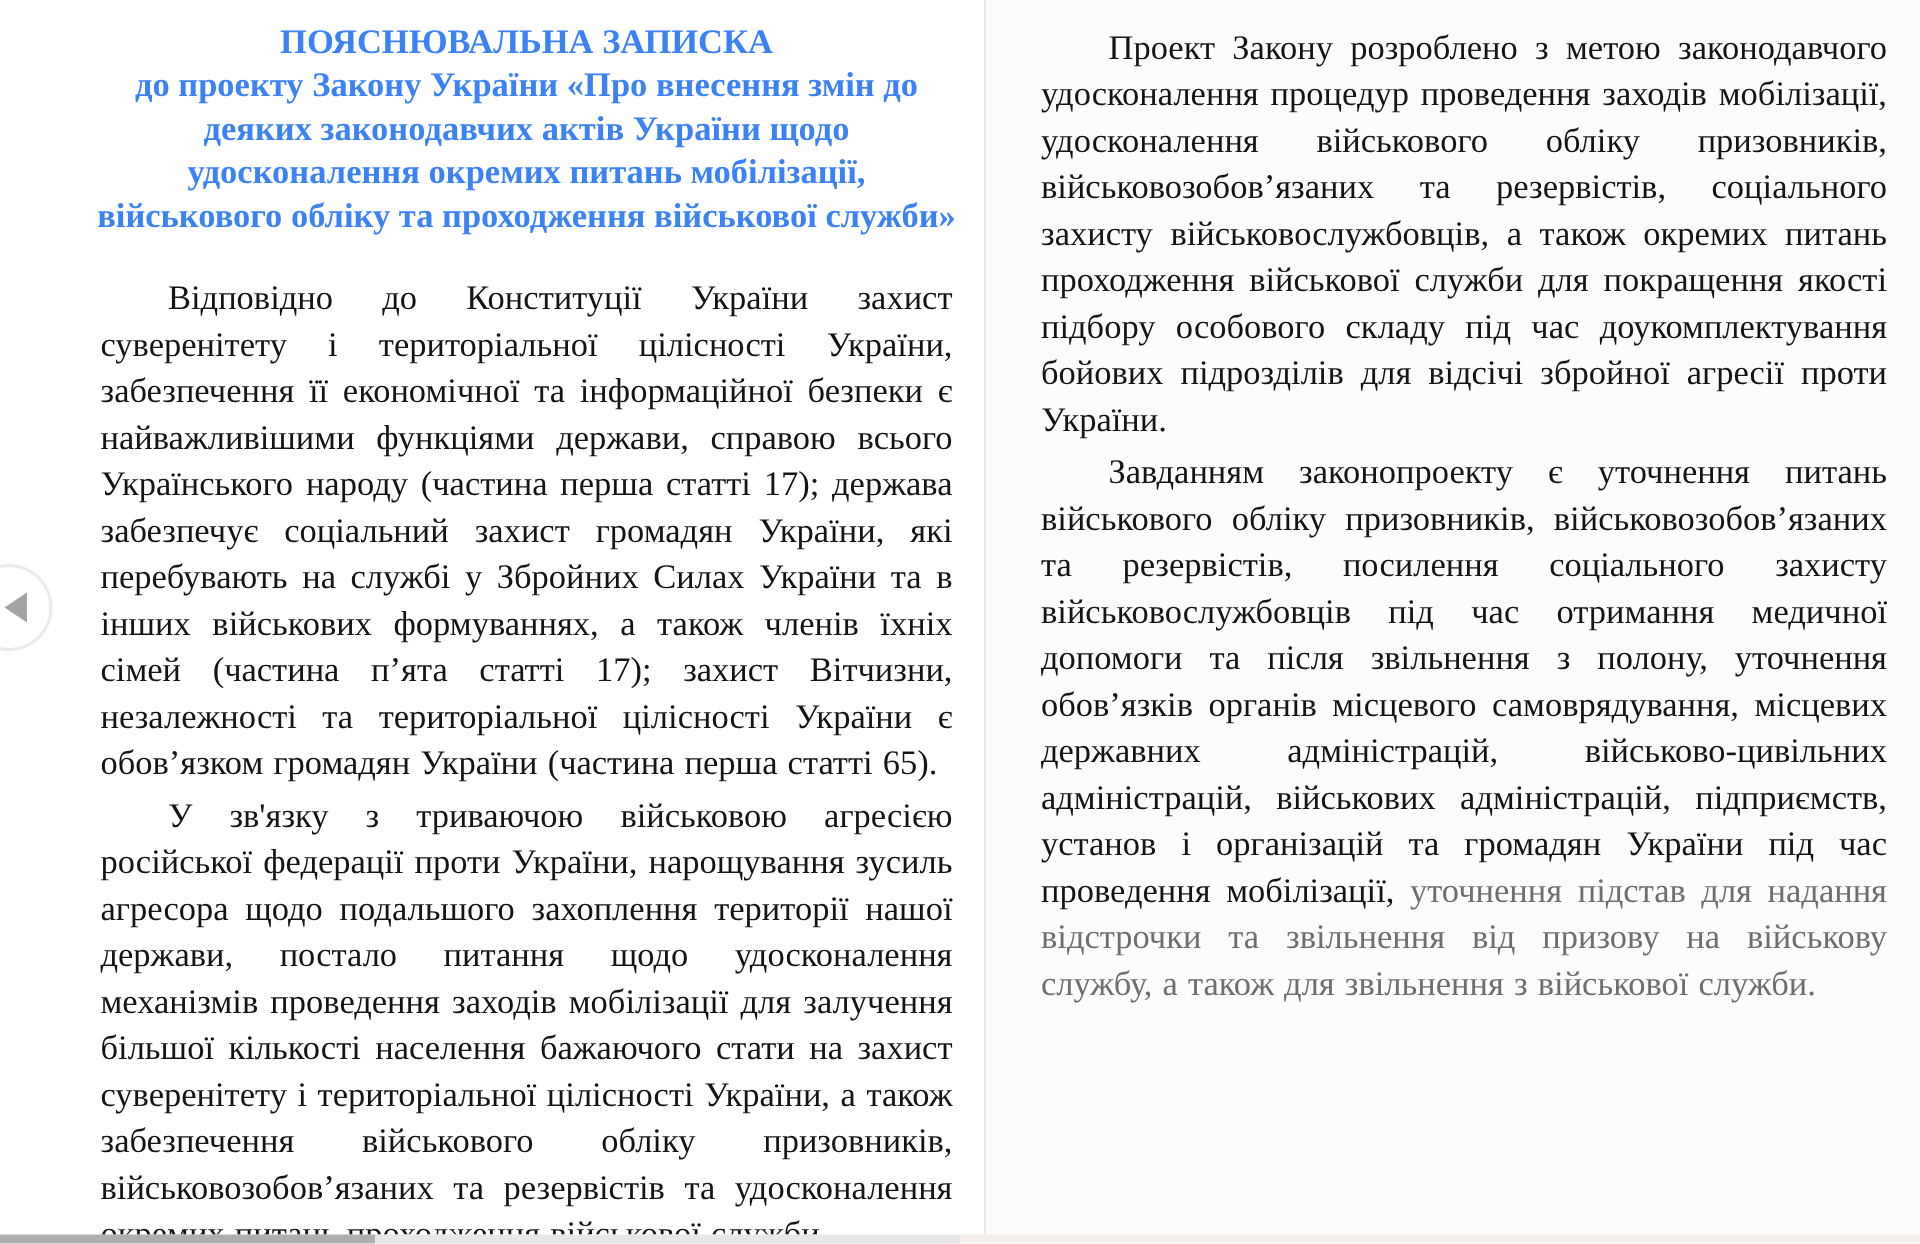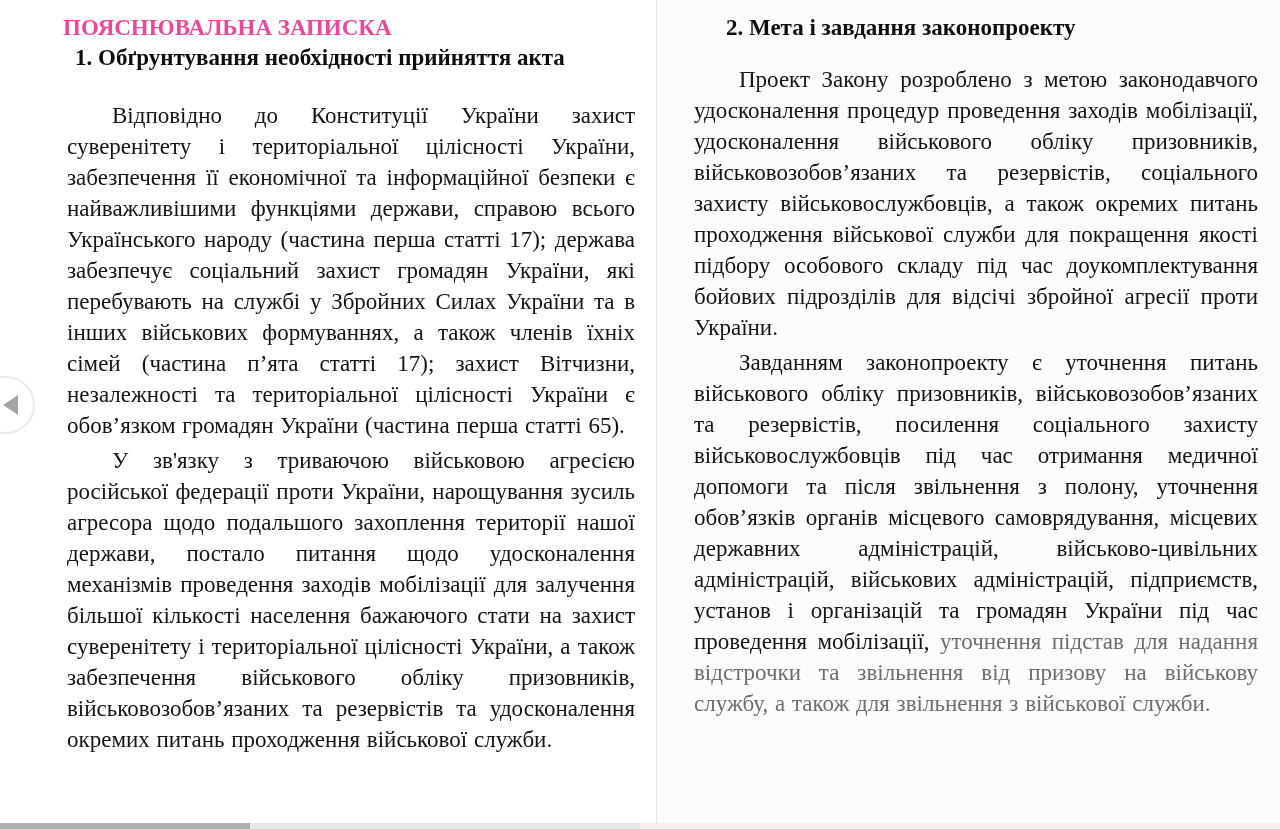--- a/index.html
+++ b/index.html
@@ -12,21 +12,21 @@
 
   .page {
     position: absolute; top: 0; box-sizing: border-box;
     color: #141414; font-size: 23px; line-height: 31px;
     height: 823px; overflow: hidden; background: #ffffff;
   }
   .page-left  { left: 0; width: 656px; padding: 13px 17px 0 63px; }
   .page-right { left: 656px; width: 624px; padding: 12px 18px 0 33px;
                 background: #fdfcfb; border-left: 1px solid #e7e5e3; }
 
-  .doc-title { font-weight: bold; font-size: 23px; line-height: 29px; color: #ec4899; }
+  .doc-title { font-weight: bold; text-align: center; font-size: 23px; line-height: 29px; color: #3b82f6; }
   .doc-title-main { margin-bottom: 0; }
   .doc-title-sub { margin-bottom: 25px; }
 
   .doc-heading { font-weight: bold; color: #0e0e0e; text-align: left; margin: 0; }
   .heading-1 { text-indent: 12px; margin-bottom: 27px; }
   .heading-2 { text-indent: 36px; margin-bottom: 21px; }
   .heading-3 { text-indent: 36px; margin: 28px 0 25px 0; text-align: justify; }
 
   .doc-para {
     margin: 4px; text-align: justify; text-indent: 45px;
@@ -54,27 +54,26 @@
   .strip-mid   { left: 250px; width: 390px; background: #e9e7e5; }
   .strip-light { left: 640px; width: 640px; background: #f5f0ed; }
 </style>
 </head>
 <body>
 
 <div class="viewer">
 
   <div class="page page-left">
     <div class="doc-title doc-title-main">ПОЯСНЮВАЛЬНА ЗАПИСКА</div>
-    <div class="doc-heading heading-1">1. Обґрунтування необхідності прийняття акта</div>
+    <div class="doc-title doc-title-sub">до проекту Закону України «Про внесення змін до деяких законодавчих актів України щодо удосконалення окремих питань мобілізації, військового обліку та проходження військової служби»</div>
     <p class="doc-para">Відповідно до Конституції України захист суверенітету і територіальної цілісності України, забезпечення її економічної та інформаційної безпеки є найважливішими функціями держави, справою всього Українського народу (частина перша статті 17); держава забезпечує соціальний захист громадян України, які перебувають на службі у Збройних Силах України та в інших військових формуваннях, а також членів їхніх сімей (частина п’ята статті 17); захист Вітчизни, незалежності та територіальної цілісності України є обов’язком громадян України (частина перша статті 65).</p>
     <p class="doc-para">У зв'язку з триваючою військовою агресією російської федерації проти України, нарощування зусиль агресора щодо подальшого захоплення території нашої держави, постало питання щодо удосконалення механізмів проведення заходів мобілізації для залучення більшої кількості населення бажаючого стати на захист суверенітету і територіальної цілісності України, а також забезпечення військового обліку призовників, військовозобов’язаних та резервістів та удосконалення окремих питань проходження військової служби.</p>
   </div>
 
   <div class="page page-right">
-    <div class="doc-heading heading-2">2. Мета і завдання законопроекту</div>
     <p class="doc-para">Проект Закону розроблено з метою законодавчого удосконалення процедур проведення заходів мобілізації, удосконалення військового обліку призовників, військовозобов’язаних та резервістів, соціального захисту військовослужбовців, а також окремих питань проходження військової служби для покращення якості підбору особового складу під час доукомплектування бойових підрозділів для відсічі збройної агресії проти України.</p>
     <p class="doc-para"><span>Завданням законопроекту є уточнення питань військового обліку призовників, військовозобов’язаних та резервістів, посилення соціального захисту військовослужбовців під час отримання медичної допомоги та після звільнення з полону, уточнення обов’язків органів місцевого самоврядування, місцевих державних адміністрацій, військово-цивільних адміністрацій, військових адміністрацій, підприємств, установ і організацій та громадян України під час проведення мобілізації, </span><span class="muted">уточнення підстав для надання відстрочки та звільнення від призову на військову службу, а також для звільнення з військової служби.</span></p>
 
   </div>
 
   <button class="prev-button">
     <span class="prev-arrow-glyph"></span>
   </button>
 
   <div class="bottom-strip strip-dark"></div>

